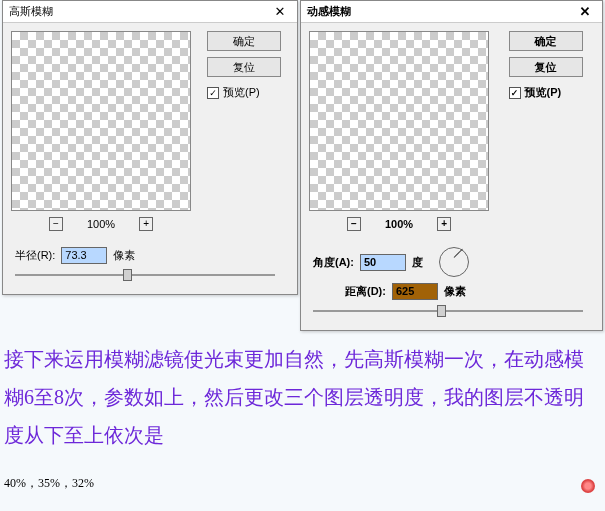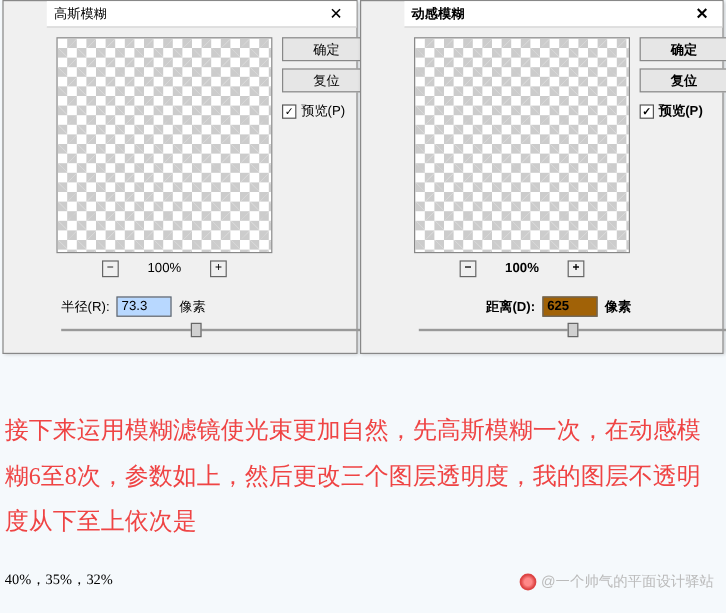--- a/index.html
+++ b/index.html
@@ -11,21 +11,20 @@
     width: 605px;
     height: 511px;
     position: relative;
     overflow: hidden;
   }
   .dialog {
     position: absolute;
     background: #f0f0f0;
     border: 1px solid #888;
     box-shadow: 1px 1px 3px rgba(0,0,0,0.2);
-    padding-left: 36px;
   }
   .titlebar {
     background: #fff;
     border-bottom: 1px solid #ccc;
     height: 22px;
     display: flex;
     align-items: center;
     padding-left: 6px;
     font-size: 11px;
     justify-content: space-between;
@@ -172,21 +171,21 @@
     transform: rotate(-45deg);
   }
   .caption {
     position: absolute;
     left: 4px;
     top: 340px;
     width: 596px;
     font-size: 20px;
     line-height: 1.9;
     font-family: "SimSun", "KaiTi", serif;
-    color: #ef4444;
+    color: #6d28d9;
   }
   .percentages {
     position: absolute;
     left: 4px;
     top: 475px;
     font-size: 12px;
     font-family: "SimSun", serif;
   }
   .watermark {
     position: absolute;
@@ -259,31 +258,36 @@
     <div class="btn-col">
       <div class="btn">确定</div>
       <div class="btn">复位</div>
       <div class="chk-row">
         <span class="chk">✓</span>
         <span>预览(P)</span>
       </div>
     </div>
   </div>
   <div class="param-area">
-    <div class="param-row" style="margin-left:56px;">
+    <div class="param-row">
+      <span class="param-label">角度(A):</span>
+      <span class="num-input">50</span>
+      <span>度</span>
+      <span class="angle-dial"></span>
+    </div>
+    <div class="param-row" style="margin-left:32px;">
       <span class="param-label">距离(D):</span>
       <span class="num-input plain">625</span>
       <span>像素</span>
     </div>
     <div class="slider" style="width:270px;">
       <div class="track"></div>
       <div class="handle" style="left:124px;"></div>
     </div>
   </div>
 </div>
 
 <div class="caption">接下来运用模糊滤镜使光束更加自然，先高斯模糊一次，在动感模糊6至8次，参数如上，然后更改三个图层透明度，我的图层不透明度从下至上依次是</div>
 <div class="percentages">40%，35%，32%</div>
 
 <div class="watermark">
   <span class="wm-logo"></span>
-  <span>@一个帅气的平面设计驿站</span>
 </div>
 
 </body></html>

